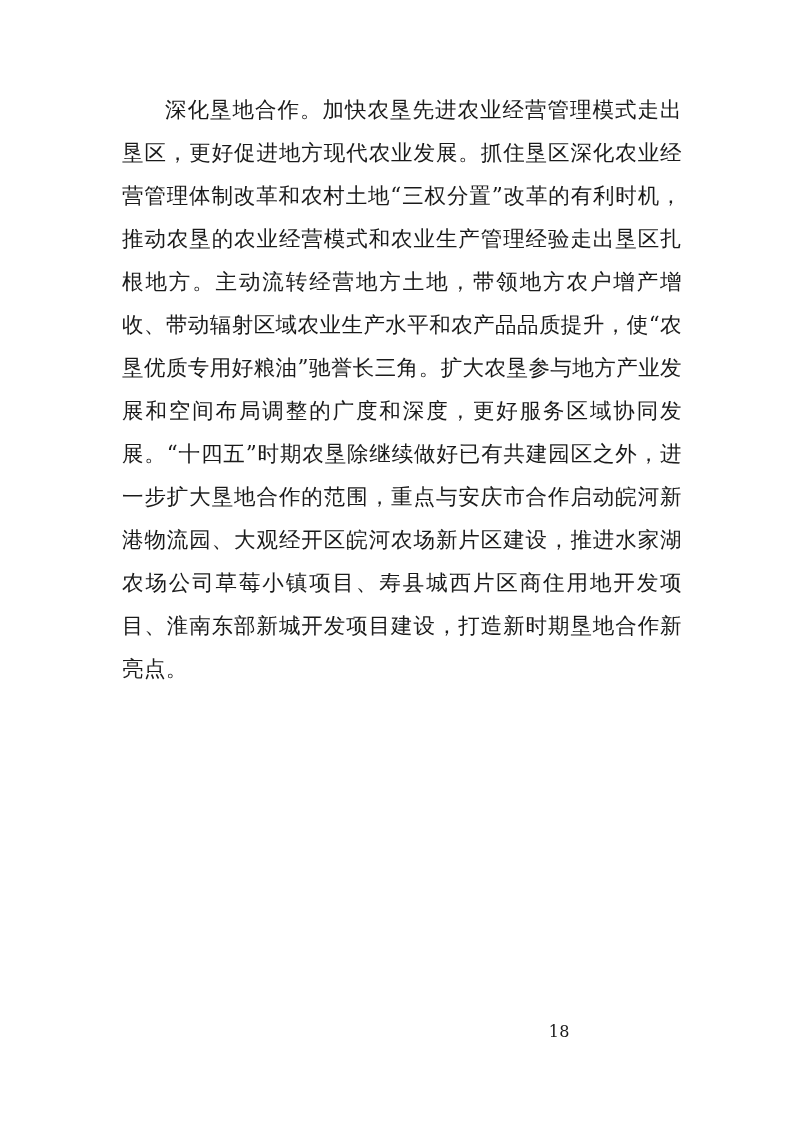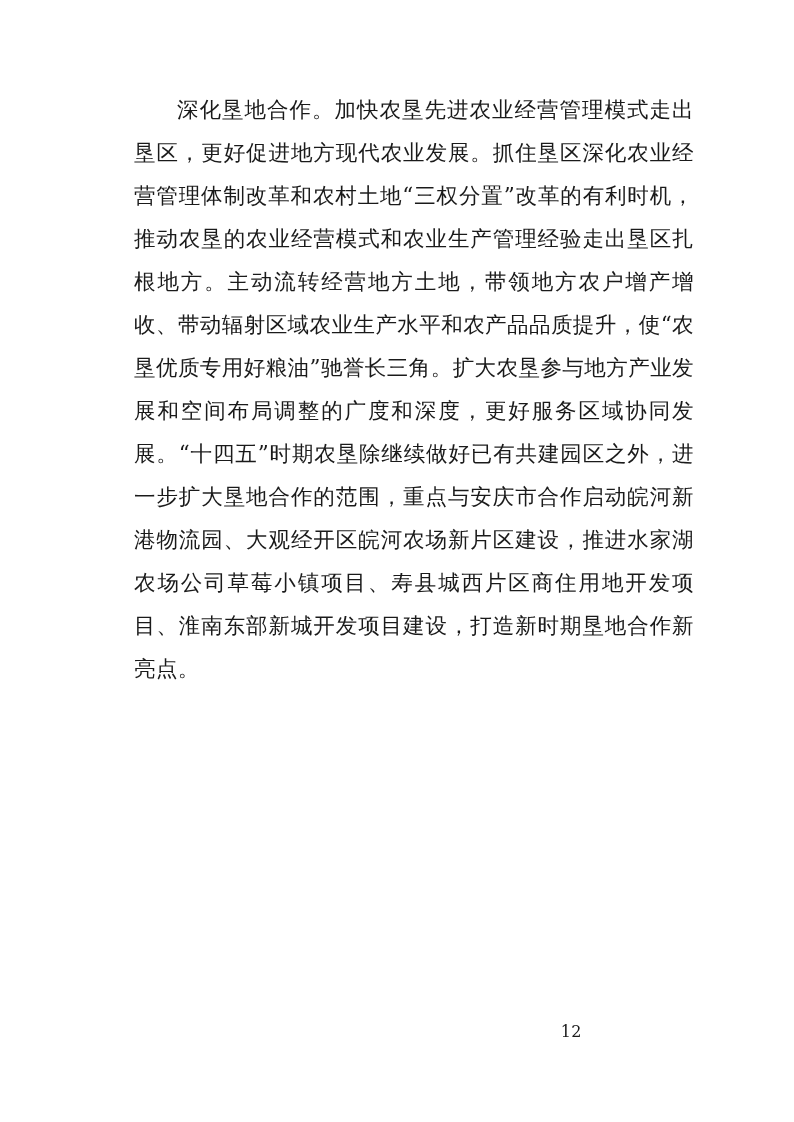--- a/index.html
+++ b/index.html
@@ -10,21 +10,21 @@
     width: 794px;
     height: 1122px;
     background: #ffffff;
     font-family: "DejaVu Serif", "Liberation Serif", serif;
     color: #000000;
     position: relative;
     overflow: hidden;
   }
   .page {
     position: absolute;
-    left: 16px;
+    left: 4px;
     top: 0;
     width: 674px;
     height: 1122px;
     background: #ffffff;
   }
   .content {
     position: absolute;
     left: 118px;
     top: 88px;
     width: 560px;
@@ -53,14 +53,14 @@
     letter-spacing: 0.5px;
   }
 </style>
 </head>
 <body>
 
 <div class="page">
   <div class="content">
     <p class="para">深化垦地合作。加快农垦先进农业经营管理模式走出垦区，更好促进地方现代农业发展。抓住垦区深化农业经营管理体制改革和农村土地“三权分置”改革的有利时机，推动农垦的农业经营模式和农业生产管理经验走出垦区扎根地方。主动流转经营地方土地，带领地方农户增产增收、带动辐射区域农业生产水平和农产品品质提升，使“农垦优质专用好粮油”驰誉长三角。扩大农垦参与地方产业发展和空间布局调整的广度和深度，更好服务区域协同发展。“十四五”时期农垦除继续做好已有共建园区之外，进一步扩大垦地合作的范围，重点与安庆市合作启动皖河新港物流园、大观经开区皖河农场新片区建设，推进水家湖农场公司草莓小镇项目、寿县城西片区商住用地开发项目、淮南东部新城开发项目建设，打造新时期垦地合作新亮点。</p>
   </div>
-  <div class="page-number">12</div>
+  <div class="page-number">18</div>
 </div>
 
 </body></html>

